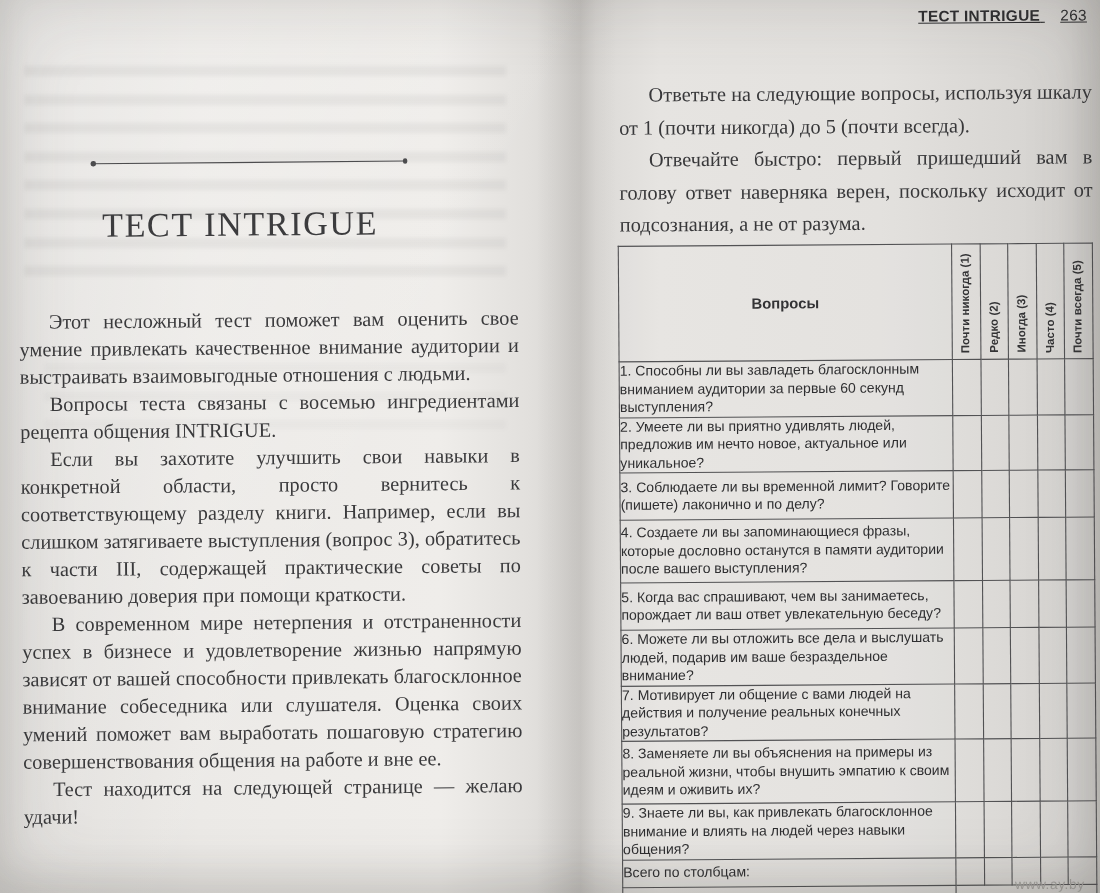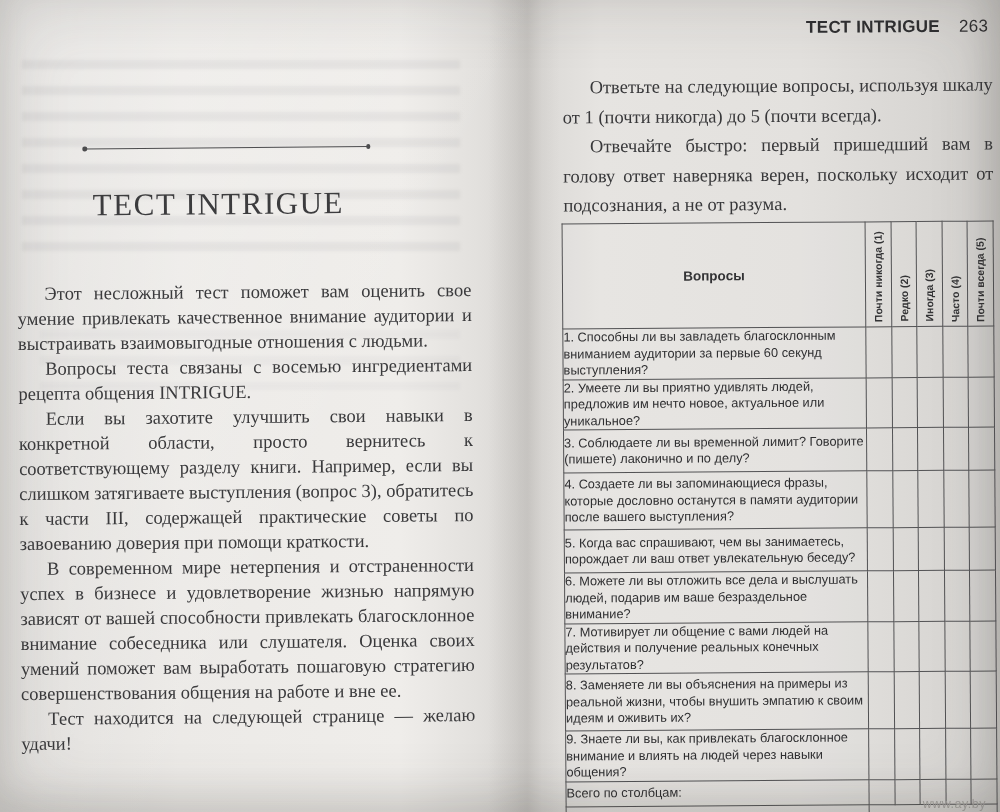--- a/index.html
+++ b/index.html
@@ -62,23 +62,24 @@
   }
   .left-body p{margin:0;text-indent:27px;}
 
   
   .right-content{
     position:absolute;left:560px;top:0;width:432px;height:812px;
     transform:rotate(-0.4deg);transform-origin:50% 0;
     color:#38383a;
   }
   .running-head{
-    position:absolute;top:18px;right:4px;
-    font-family:"Liberation Sans", sans-serif;font-size:17px;color:#2e2e30;
+    position:absolute;top:7px;right:4px;
+    font-family:"Liberation Sans", sans-serif;font-size:14px;color:#2e2e30;
     letter-spacing:.3px;
+    text-decoration:underline;
   }
   .running-head .title{font-weight:bold;}
   .running-head .pagenum{font-weight:normal;margin-left:14px;}
   .intro{
     position:absolute;left:2px;top:72px;width:430px;
     font-size:18.5px;line-height:29.5px;text-align:justify;
   }
   .intro p{margin:0;text-indent:27px;}
 
   table.test{

